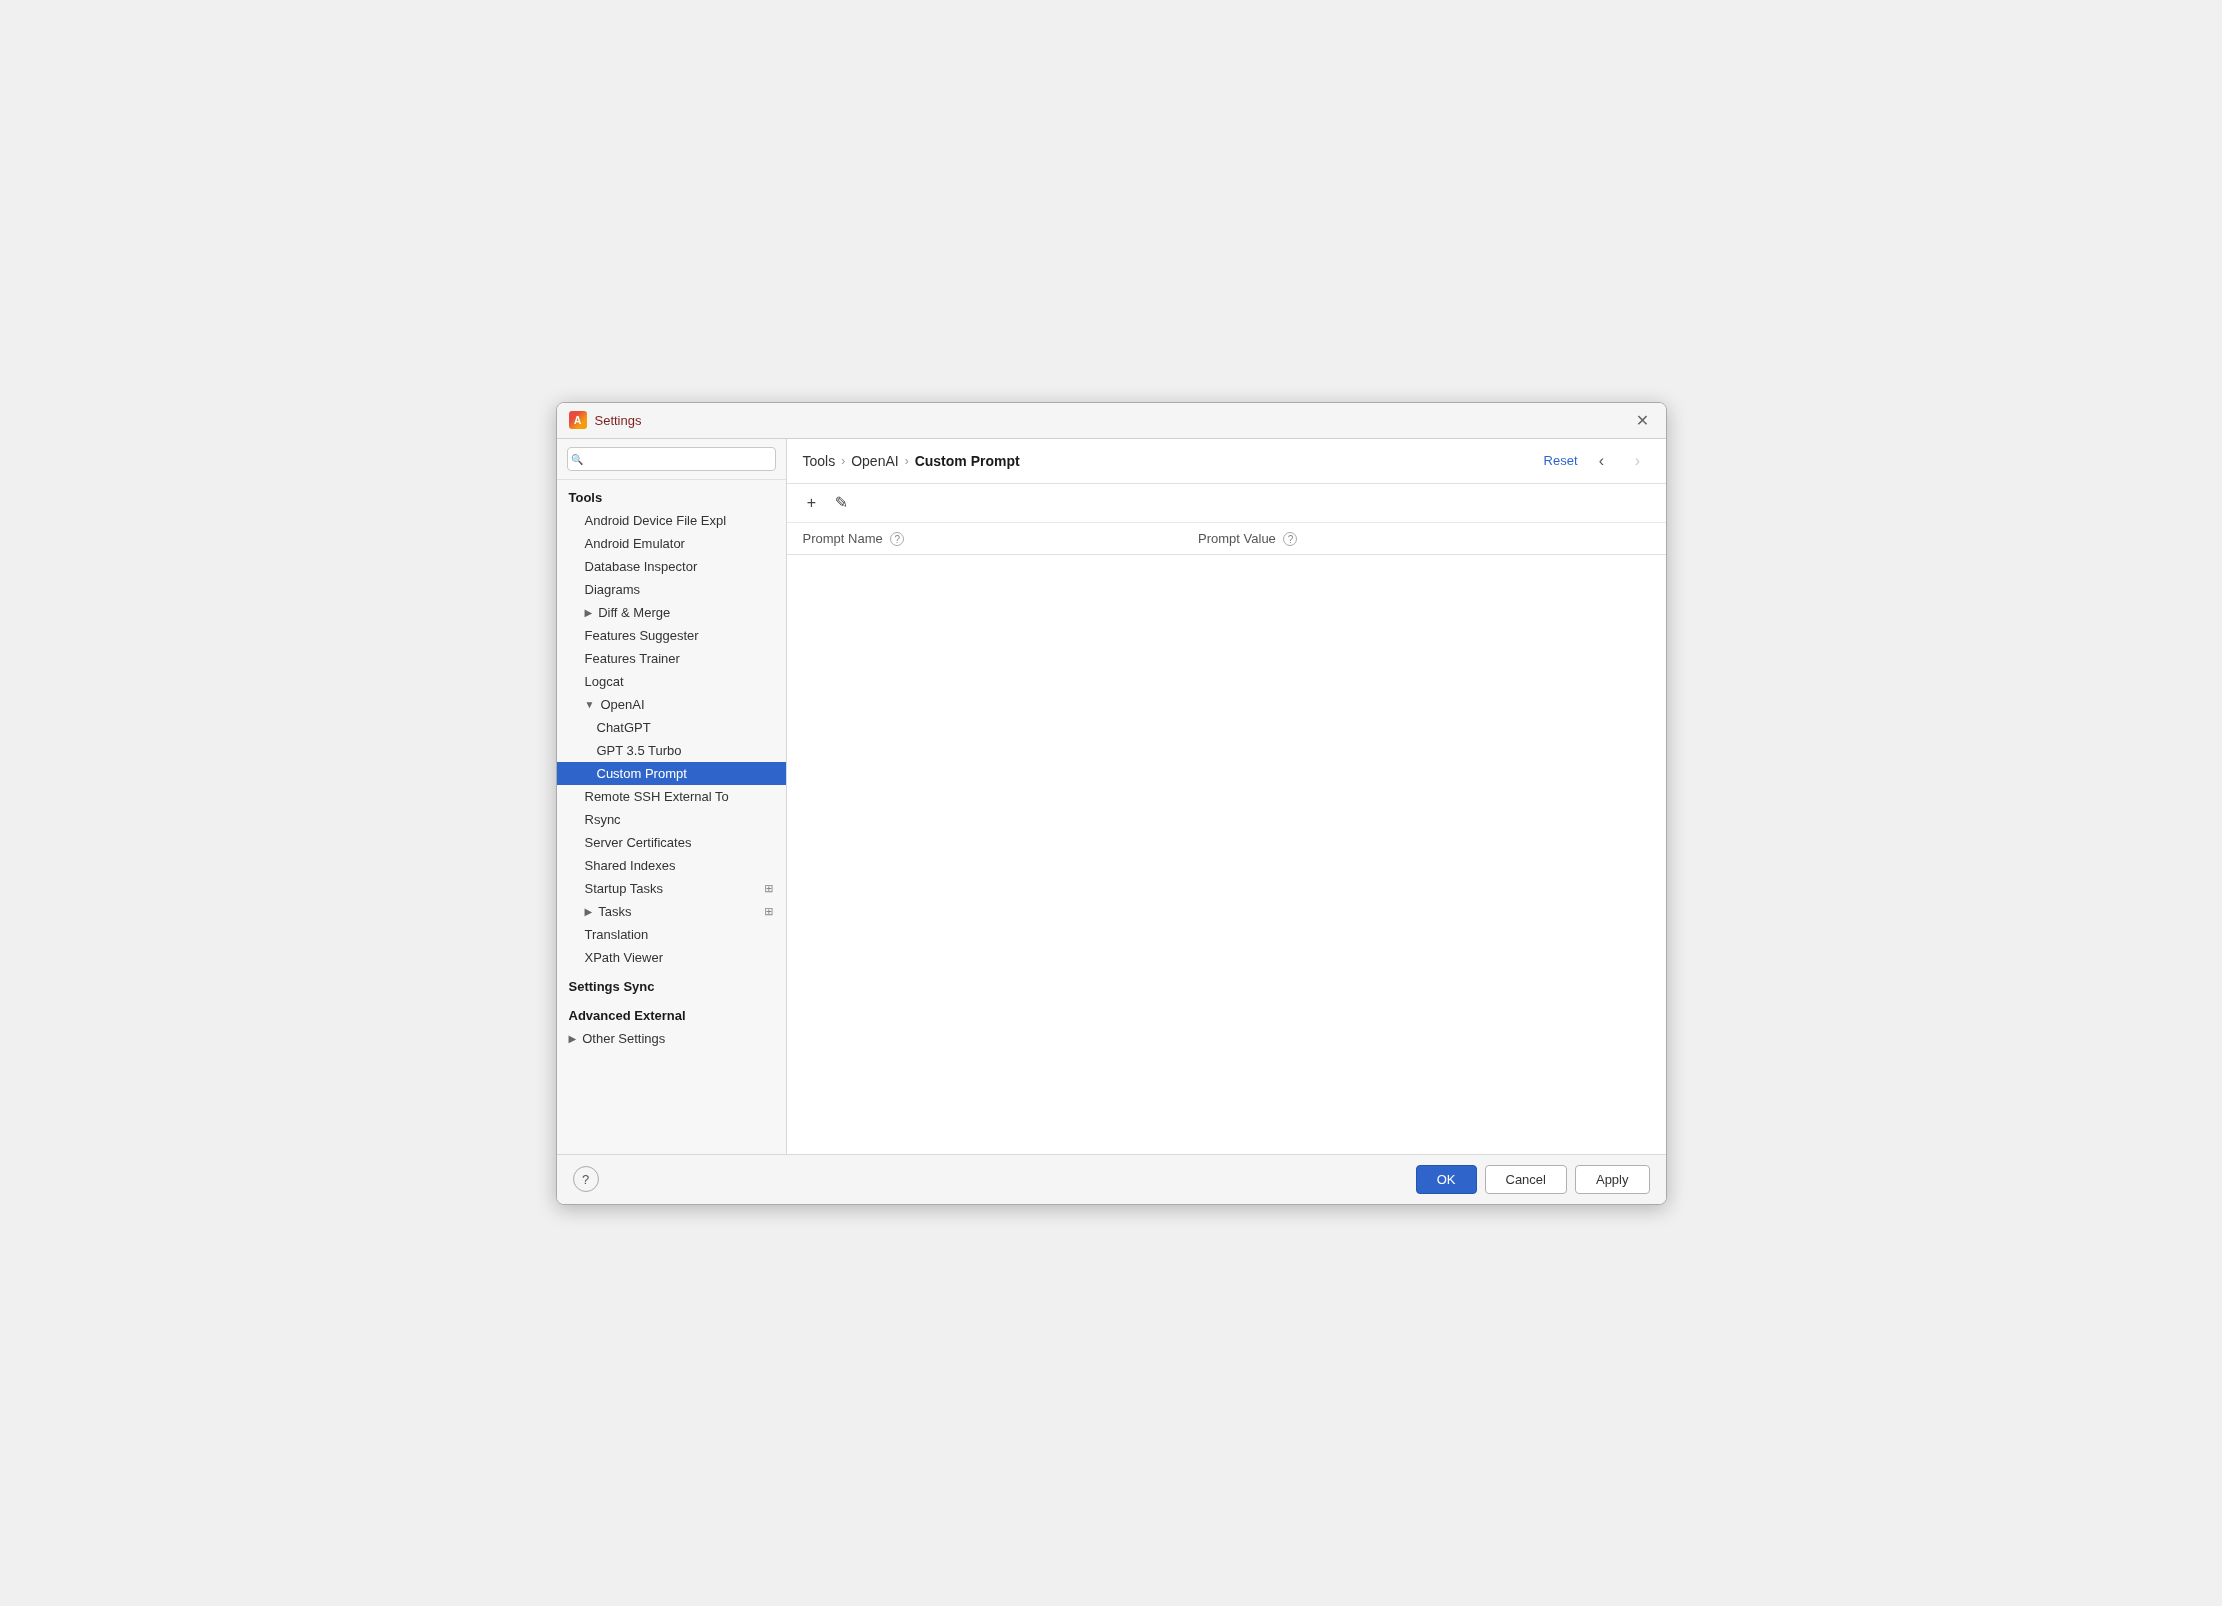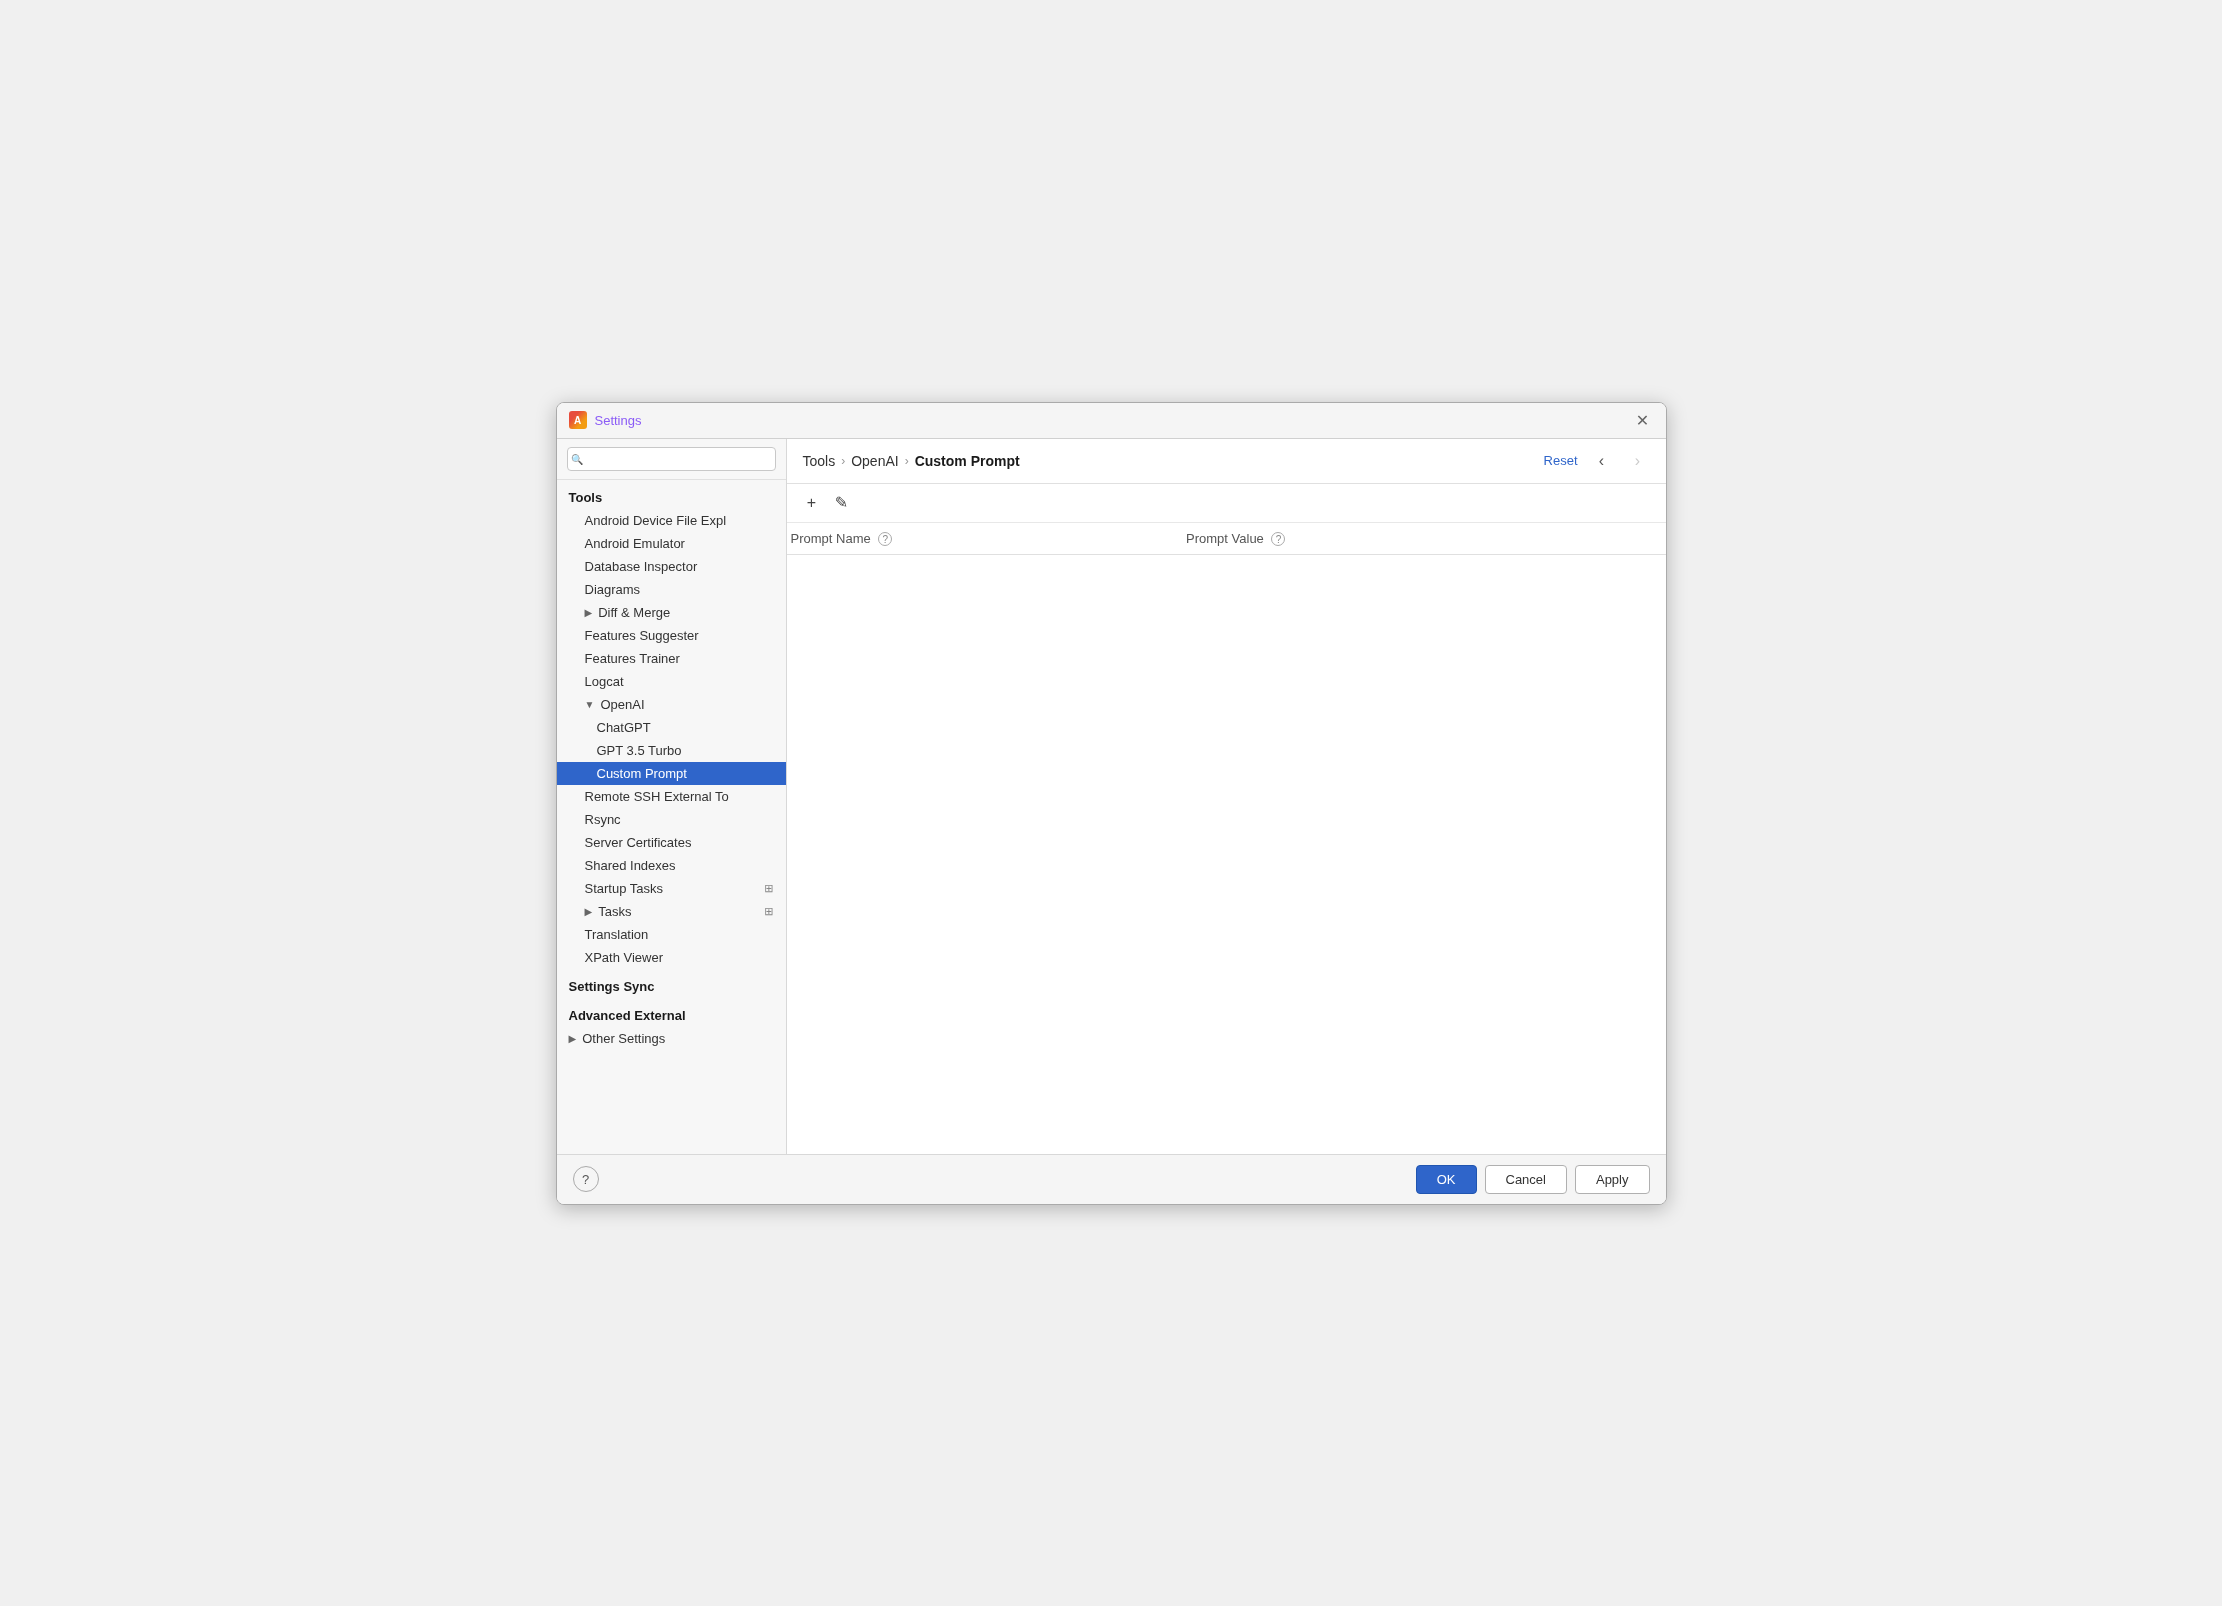--- a/index.html
+++ b/index.html
@@ -46,21 +46,21 @@
       border-radius: 3px;
       display: flex;
       align-items: center;
       justify-content: center;
       font-size: 10px;
       color: white;
       font-weight: bold;
     }
     .title-text {
       font-size: 13px;
-      color: #8b5cf6;
+      color: #7f1d1d;
       font-weight: 500;
     }
     .close-btn {
       width: 22px;
       height: 22px;
       border: none;
       background: none;
       cursor: pointer;
       display: flex;
       align-items: center;
@@ -242,21 +242,21 @@
       padding: 0;
     }
     .data-table {
       width: 100%;
       border-collapse: collapse;
     }
     .data-table thead tr {
       border-bottom: 1px solid #e0e0e0;
     }
     .data-table th {
-      padding: 8px 4px;
+      padding: 8px 16px;
       text-align: left;
       font-size: 13px;
       font-weight: 500;
       color: #555;
       background: #fff;
     }
     .col-help {
       display: inline-flex;
       align-items: center;
       justify-content: center;

